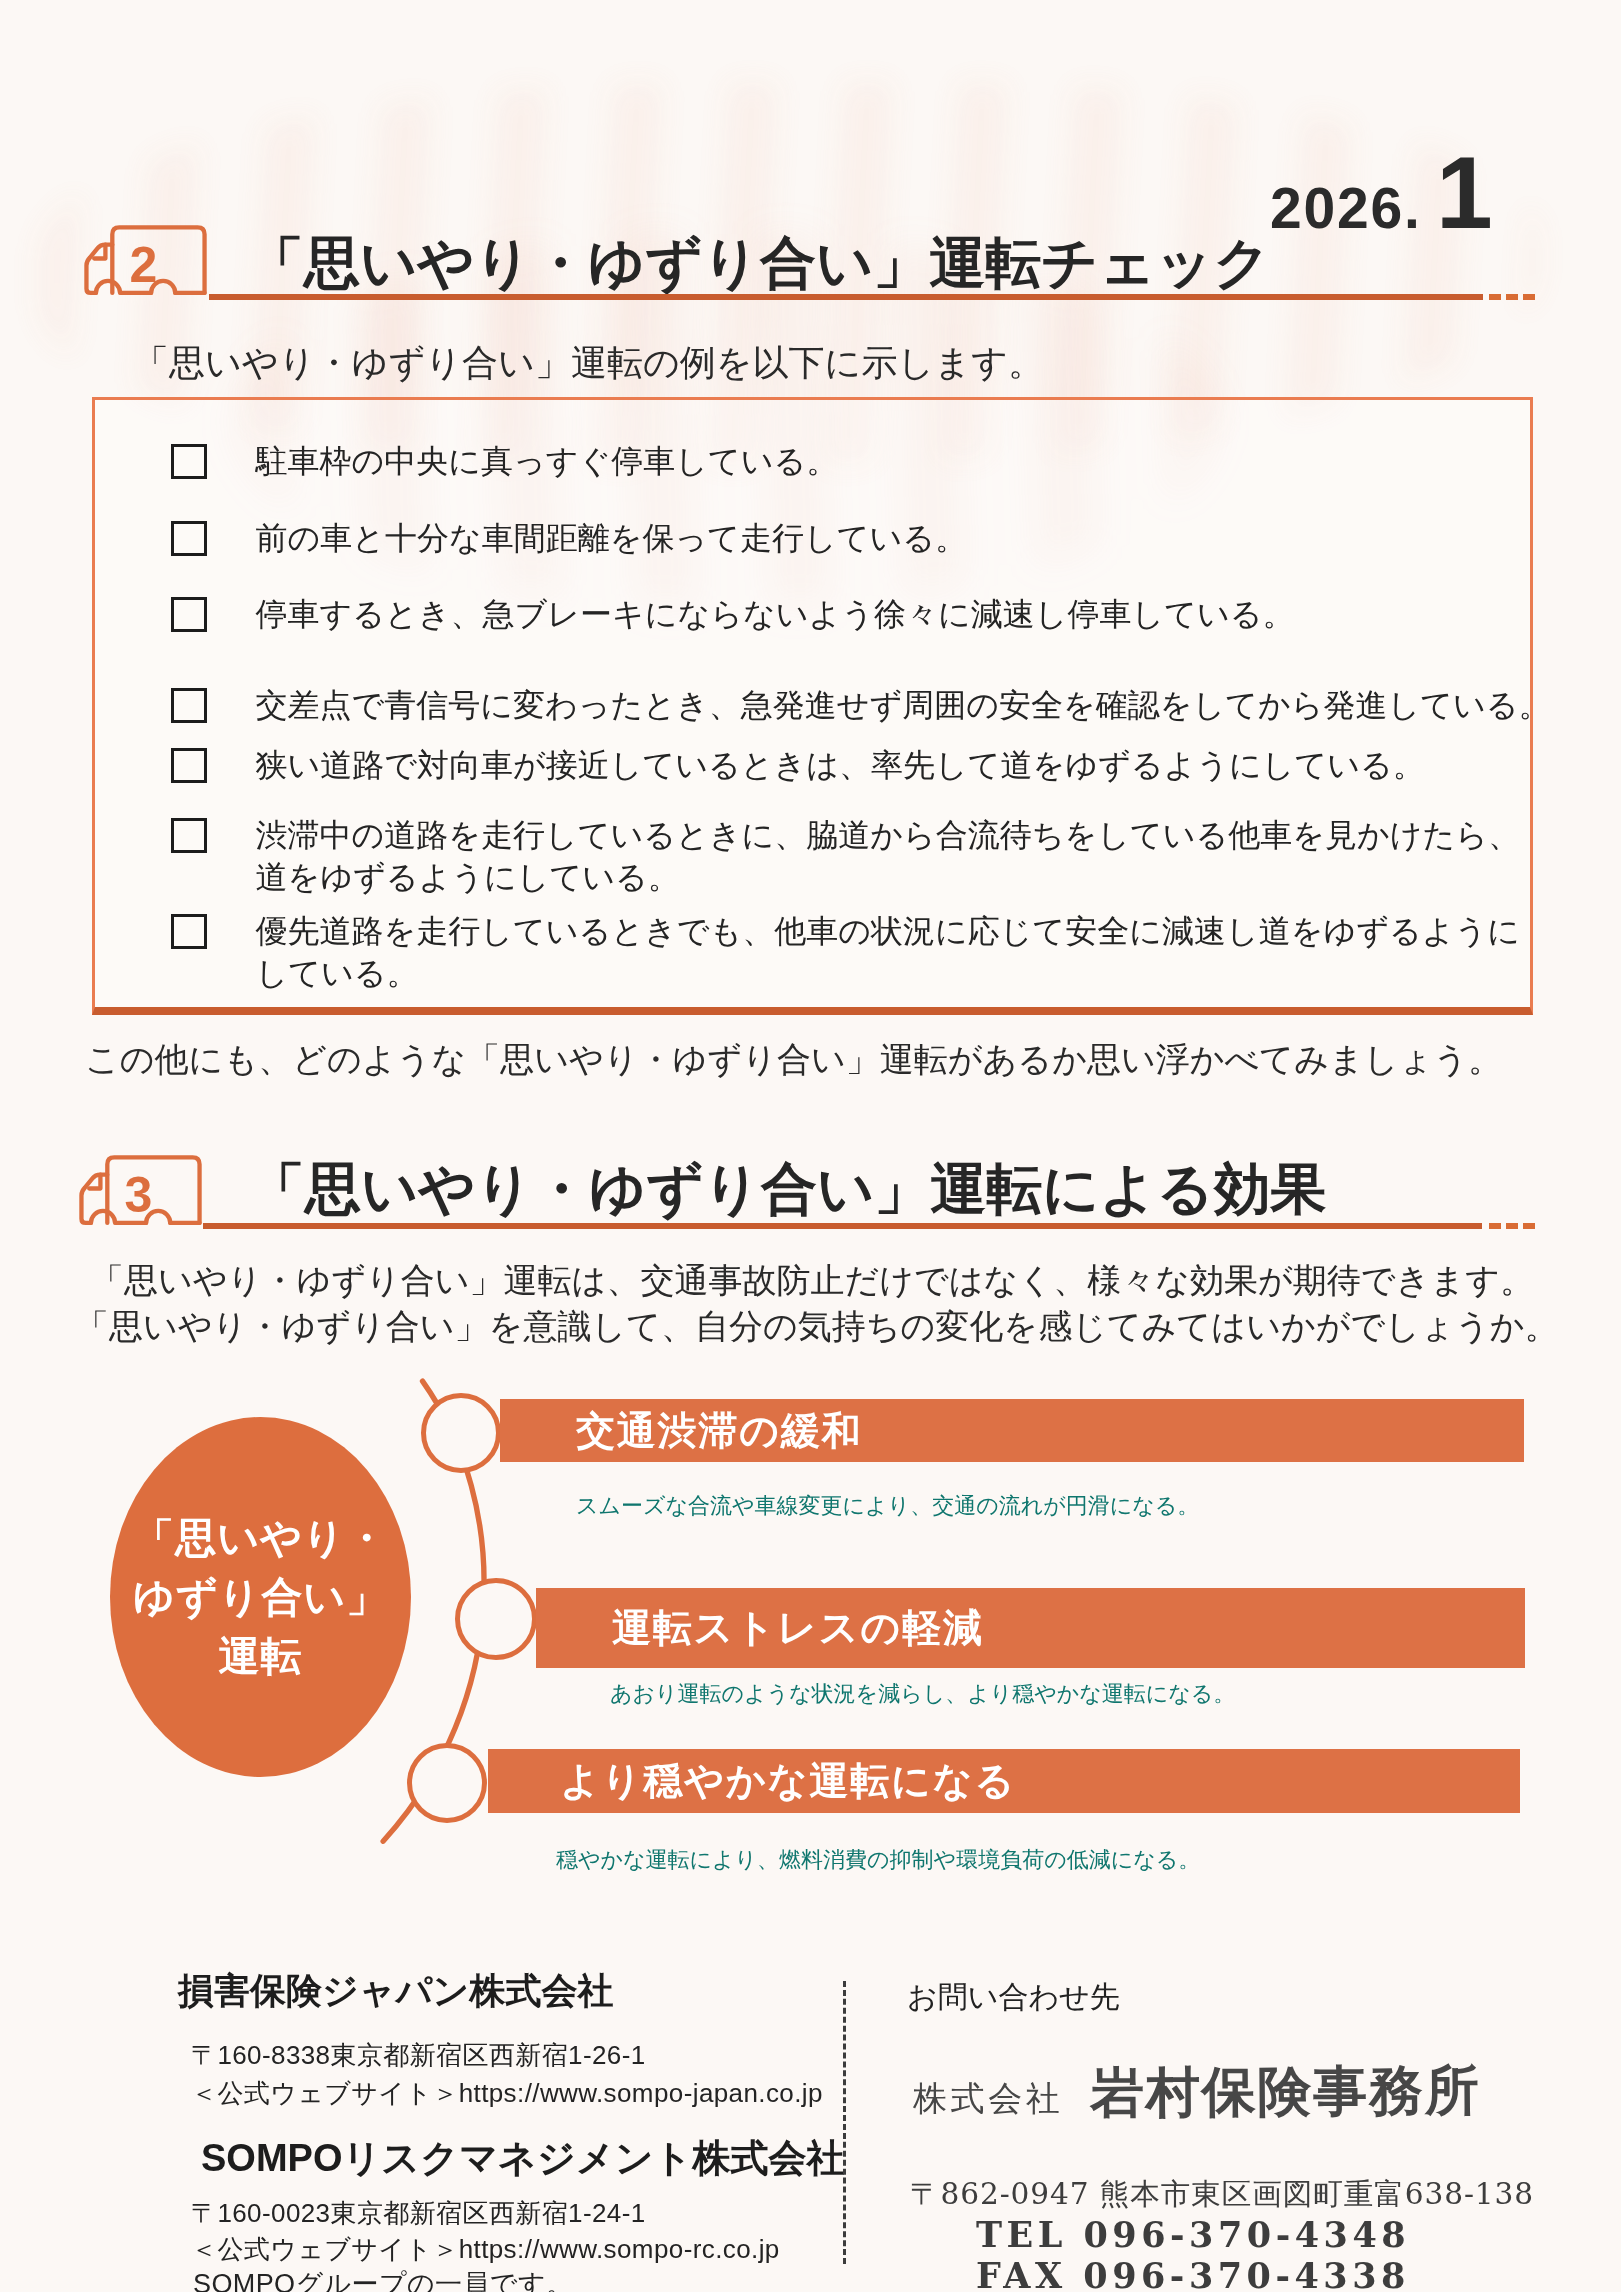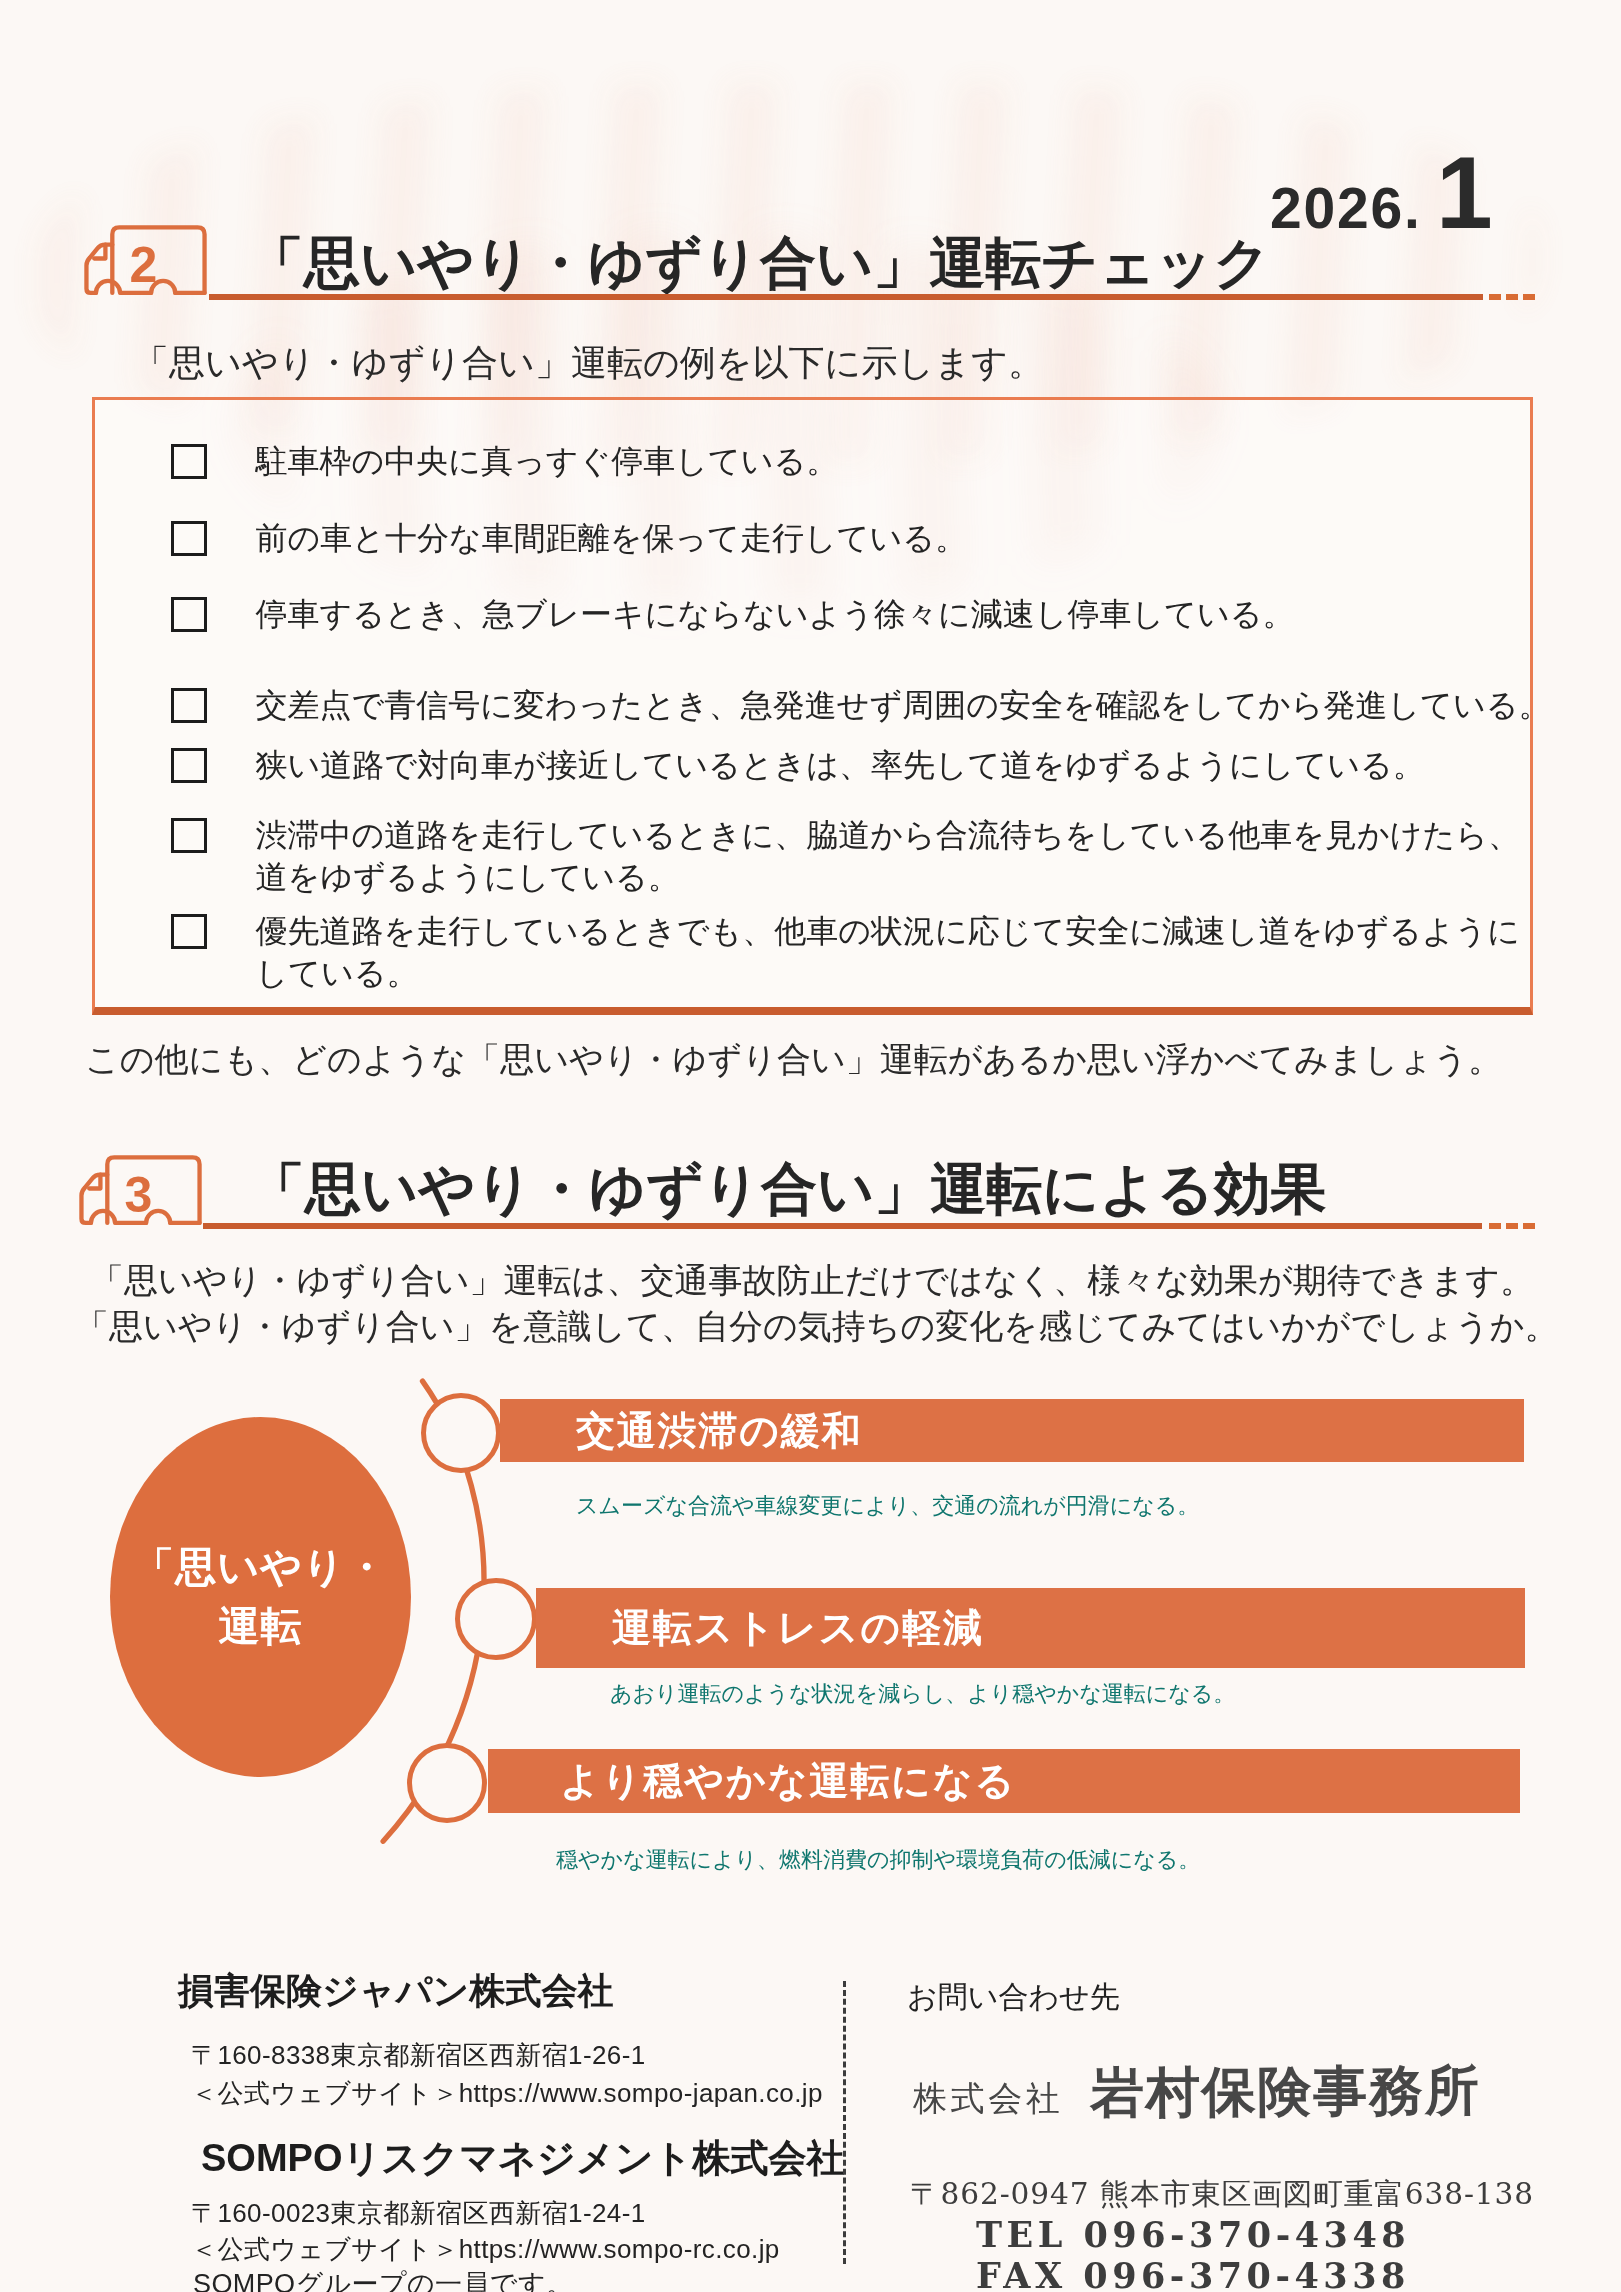--- a/index.html
+++ b/index.html
@@ -211,20 +211,21 @@
 
 <div class="abs bodyline lead1">「思いやり・ゆずり合い」運転は、交通事故防止だけではなく、様々な効果が期待できます。</div>
 <div class="abs bodyline lead2">「思いやり・ゆずり合い」を意識して、自分の気持ちの変化を感じてみてはいかがでしょうか。</div>
 
 <svg class="abs arc-svg" viewBox="0 0 270 620">
   <path d="M92 47 C190 185, 190 405, 48 561" stroke="#dd6e3e" stroke-width="6" fill="none" stroke-linecap="round"></path>
 </svg>
 
 <div class="abs big-circle">
   <span>「思いやり・</span>
+  <span>ゆずり合い」</span>
   <span>運転</span>
 </div>
 
 <div class="abs ring ring1"></div>
 <div class="abs ring ring2"></div>
 <div class="abs ring ring3"></div>
 
 <div class="abs banner banner1">
   <span>交通渋滞の緩和</span>
 </div>

